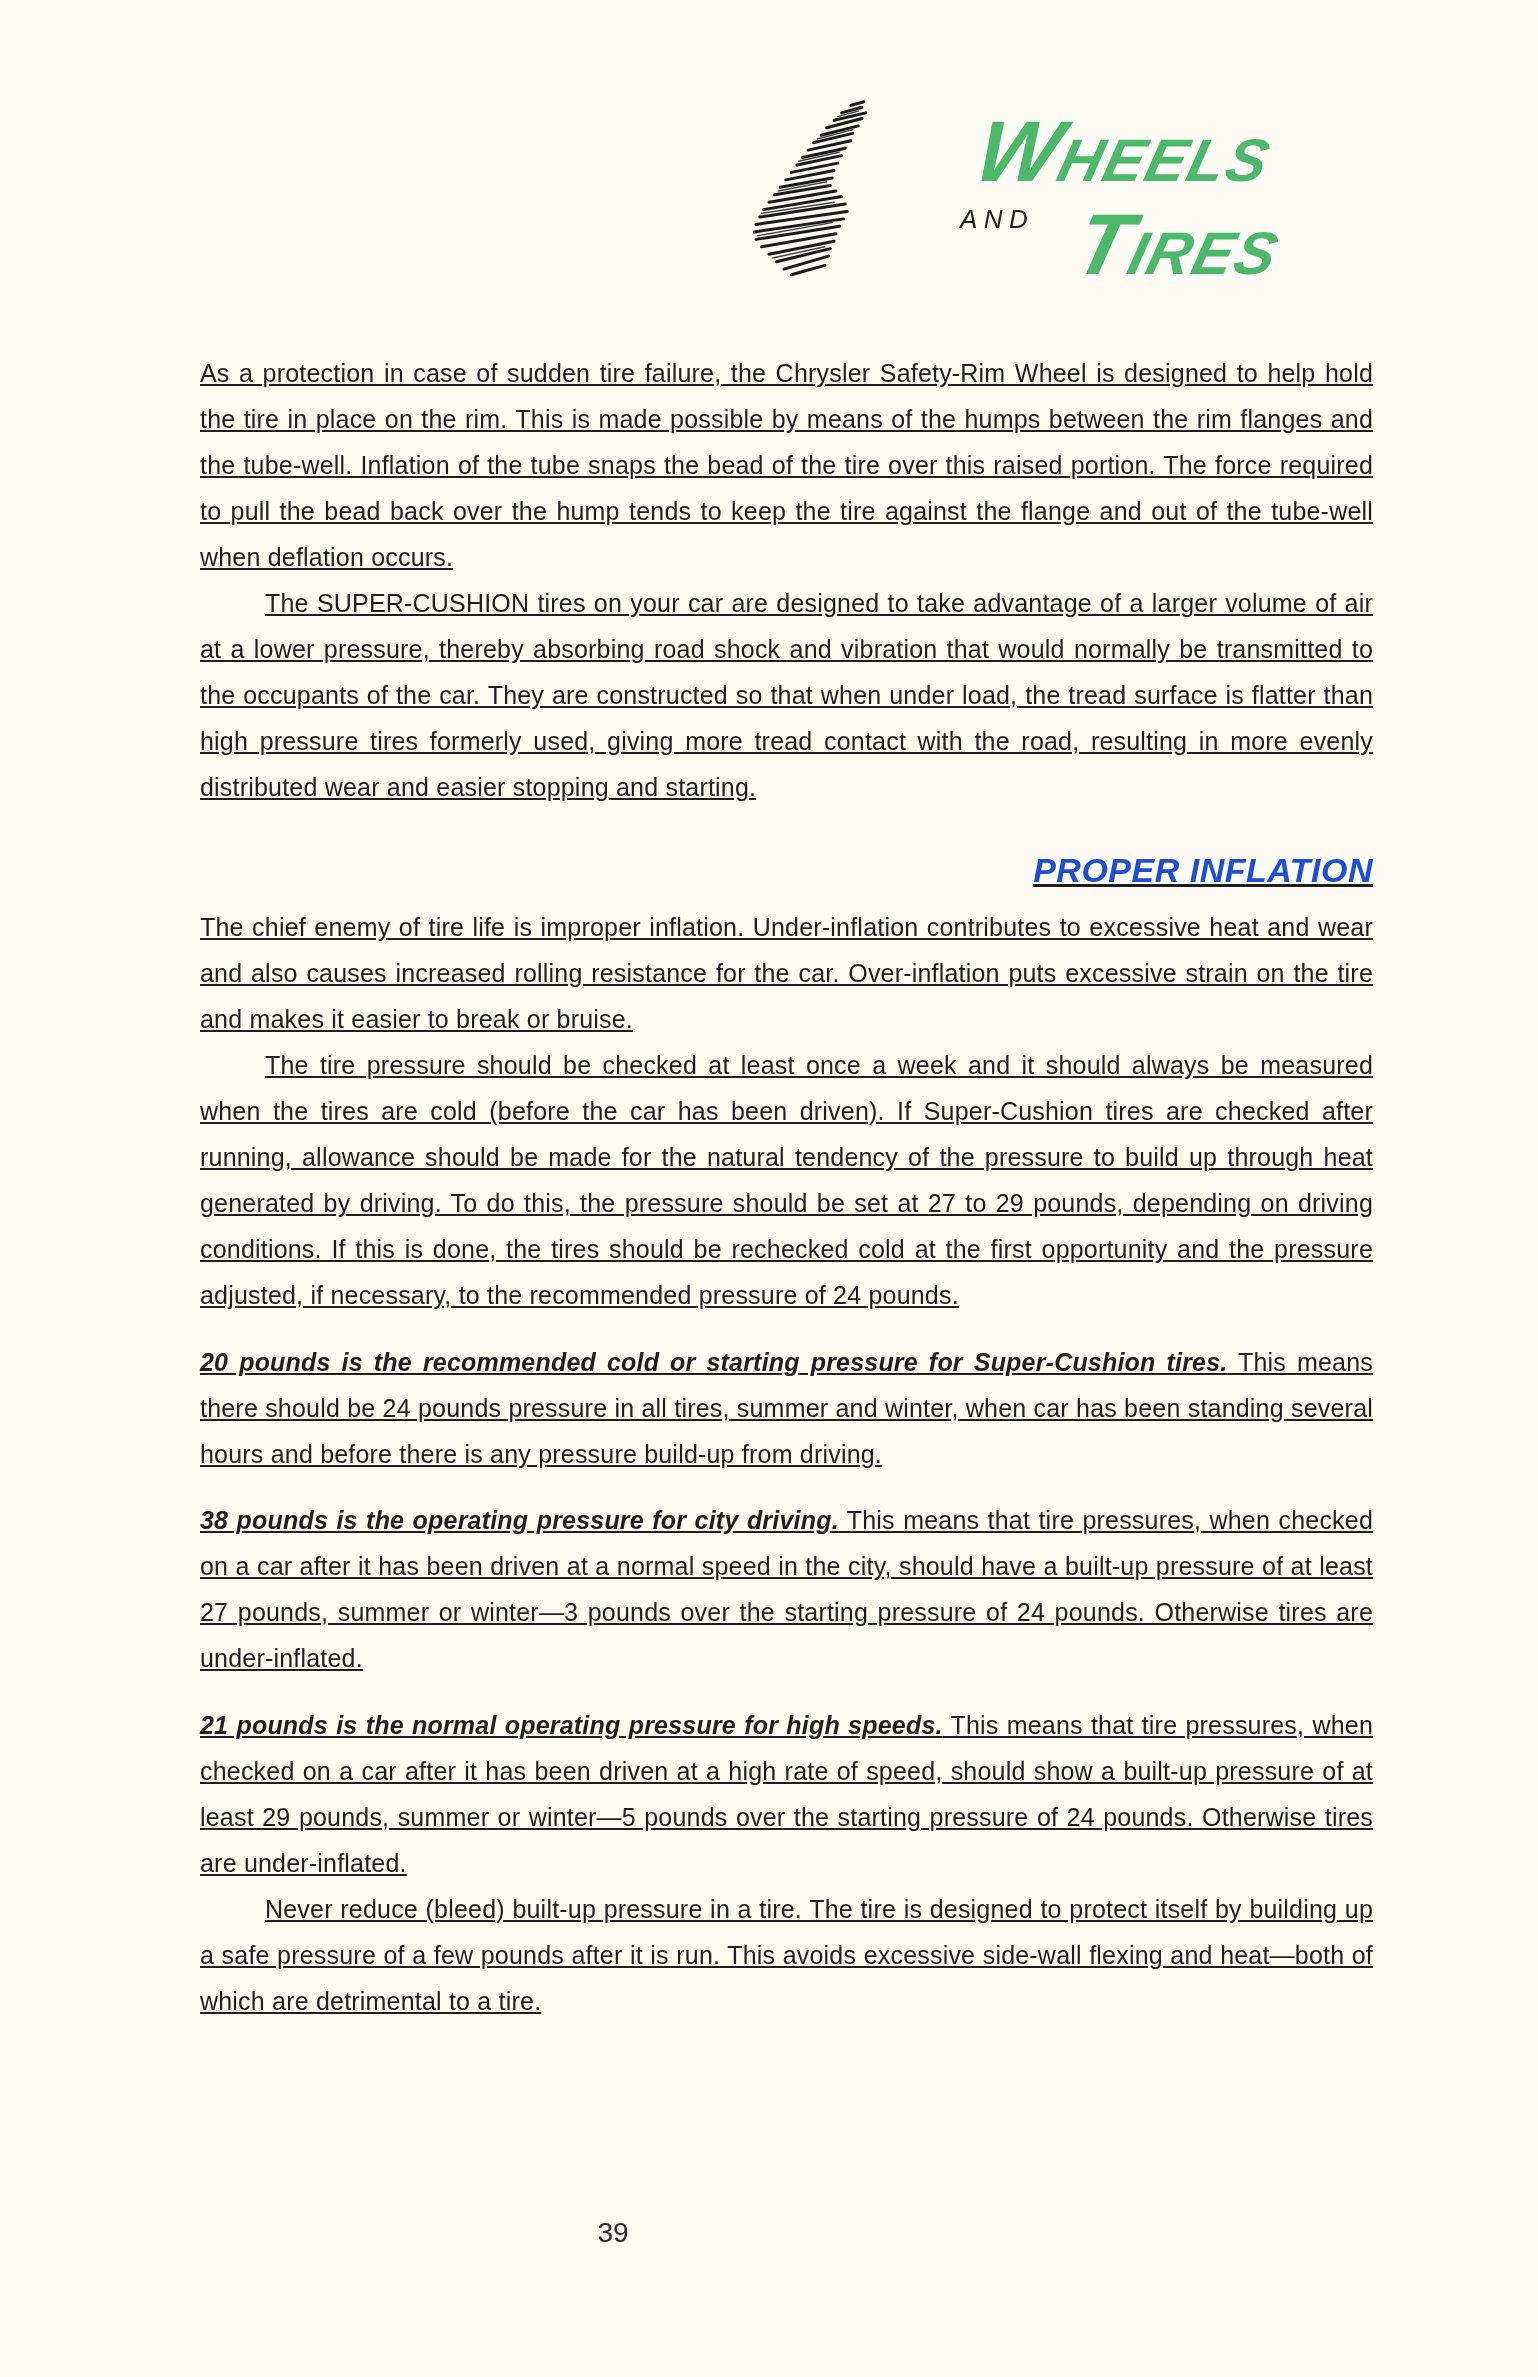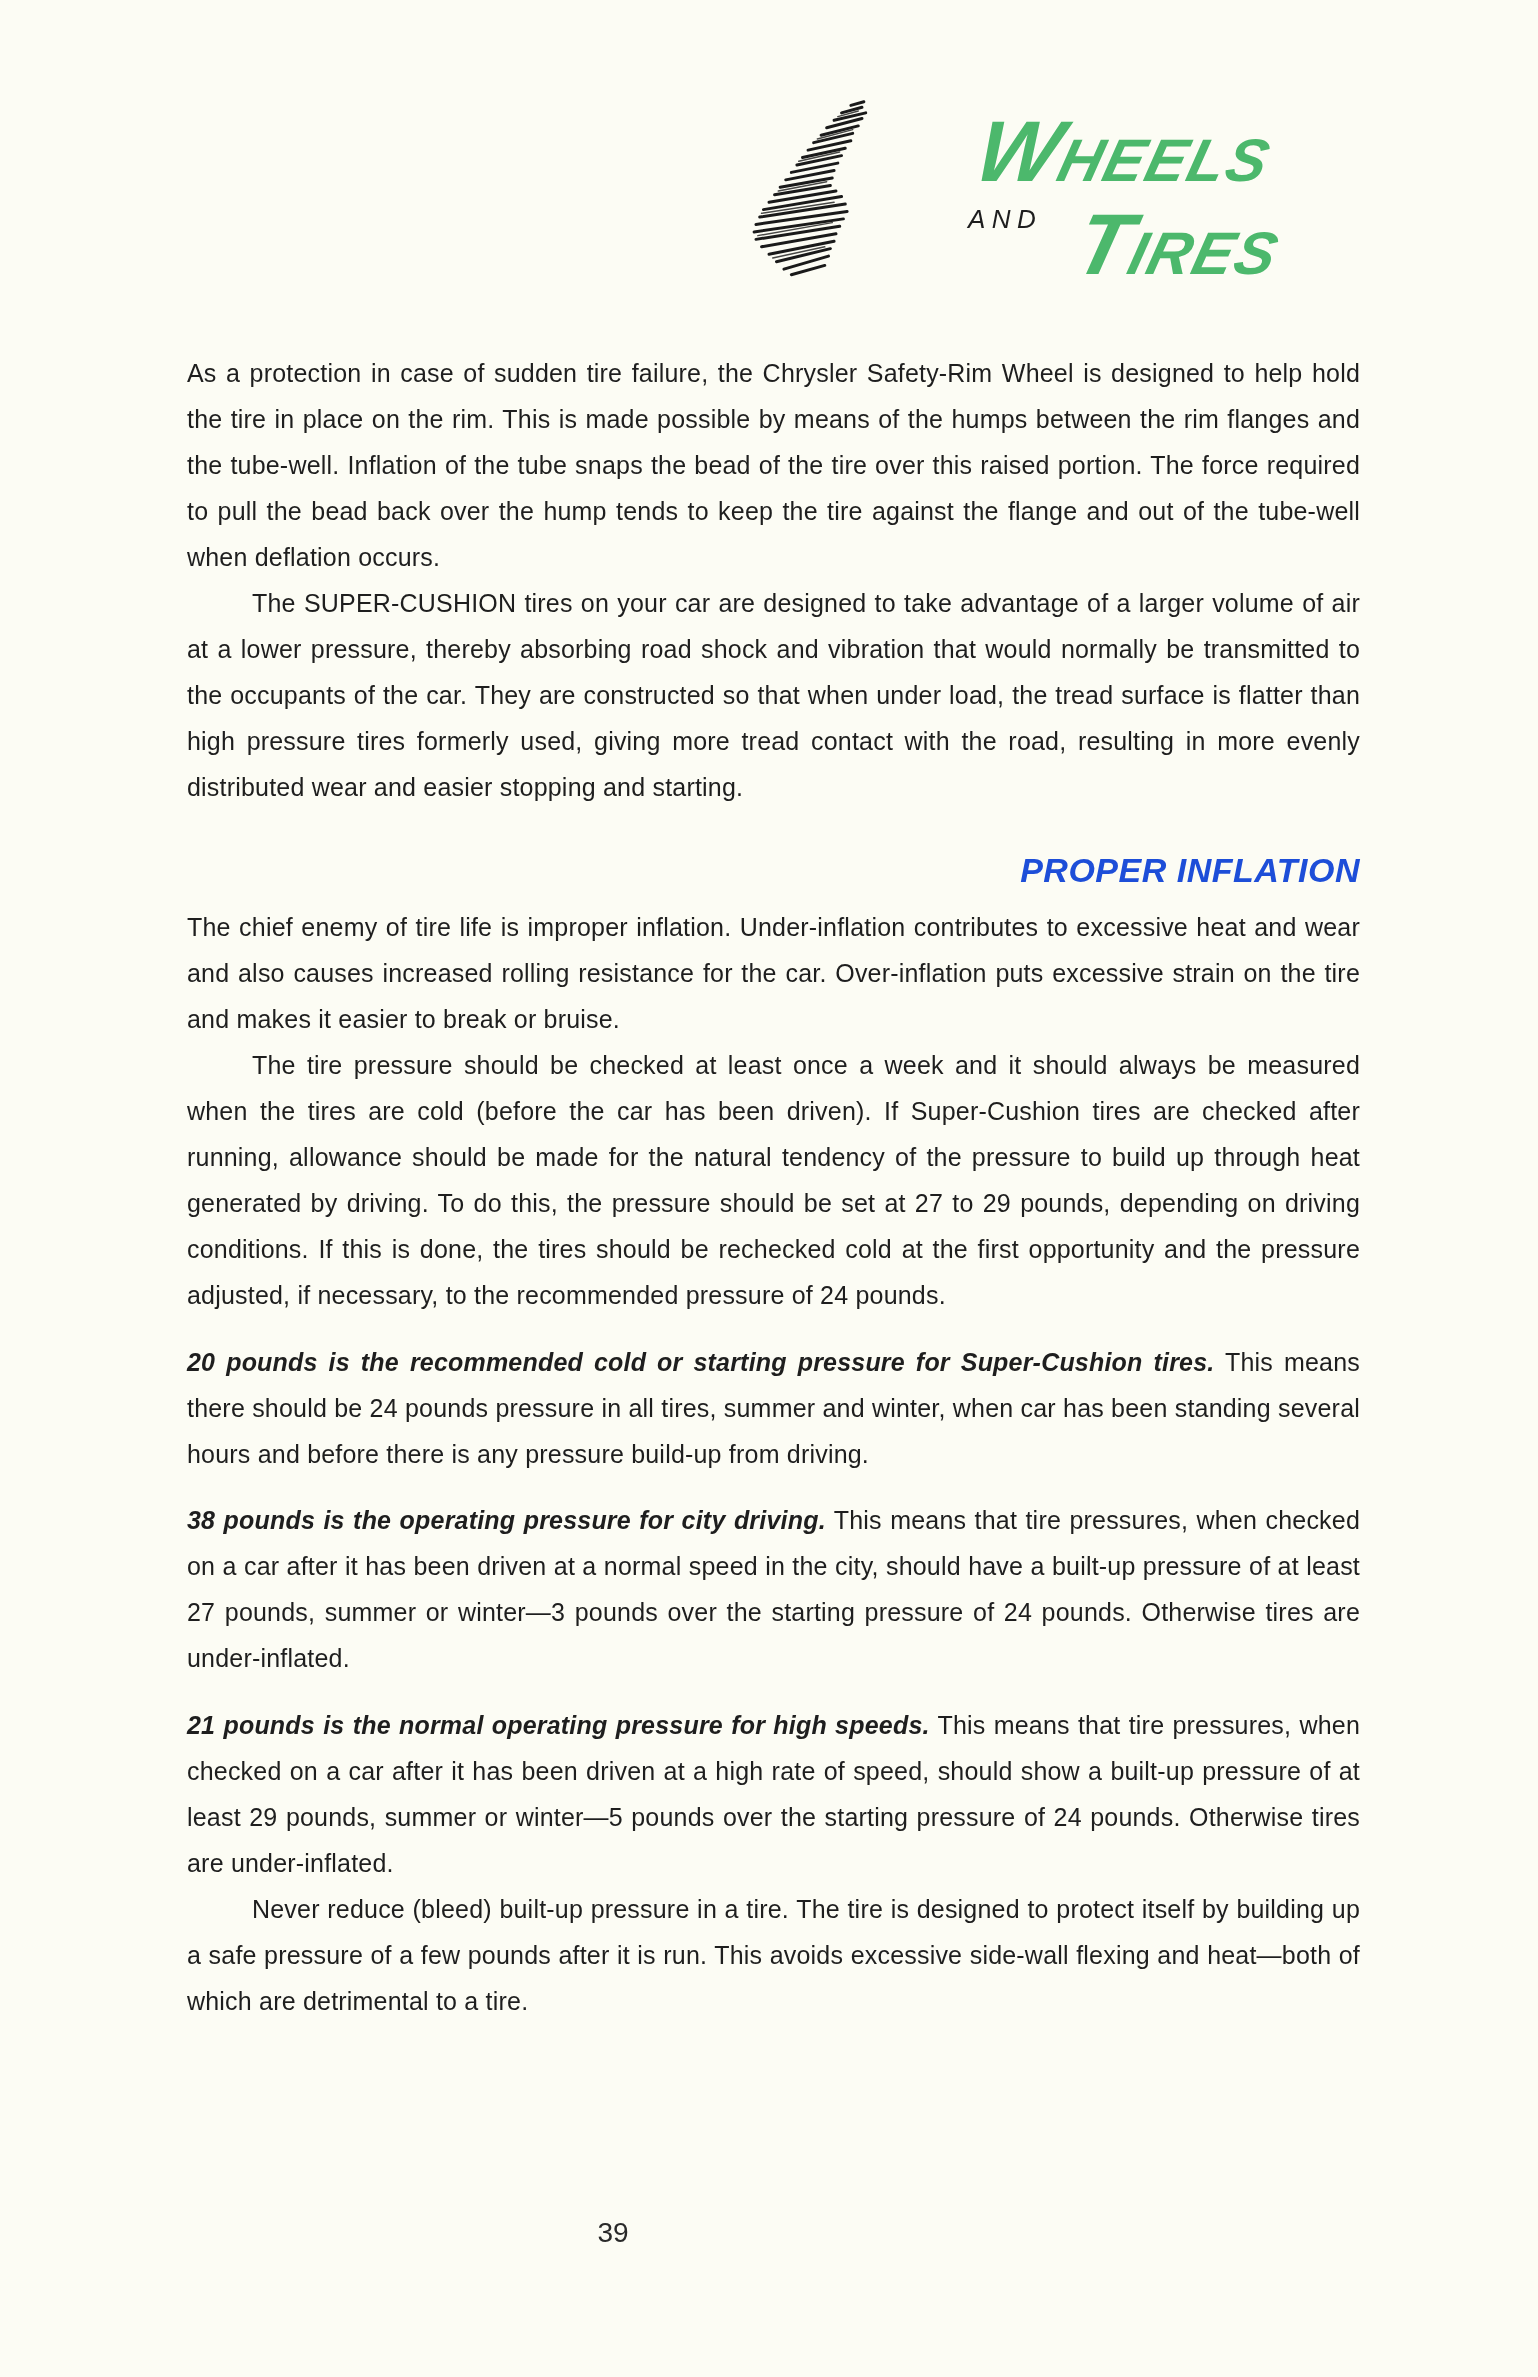--- a/index.html
+++ b/index.html
@@ -39,21 +39,21 @@
       color: #4cb86c;
       letter-spacing: 1.9px;
       transform: skewX(-14deg);
       white-space: nowrap;
       line-height: 1;
     }
     .title-wheels .cap { font-size: 86px; }
     .title-wheels .rest { font-size: 60px; }
     .title-and {
       position: absolute;
-      left: 227px; top: 115px;
+      left: 219px; top: 115px;
       font-size: 26px;
       font-style: italic;
       letter-spacing: 6.5px;
       color: #1e1e1e;
     }
     .title-tires {
       position: absolute;
       left: 337px; top: 112px;
       font-family: "Liberation Sans", sans-serif;
       font-weight: bold;
@@ -63,23 +63,24 @@
       transform: skewX(-14deg);
       white-space: nowrap;
       line-height: 1;
     }
     .title-tires .cap { font-size: 86px; }
     .title-tires .rest { font-size: 60px; }
 
     
     .content {
       position: absolute;
-      left: 187px;
+      left: 200px;
       top: 350px;
       width: 1173px;
+      text-decoration: underline;
     }
     p {
       margin: 0;
       font-size: 25px;
       line-height: 46px;
       text-align: justify;
       text-align-last: left;
       letter-spacing: 0.2px;
     }
     p.indent { text-indent: 65px; }

